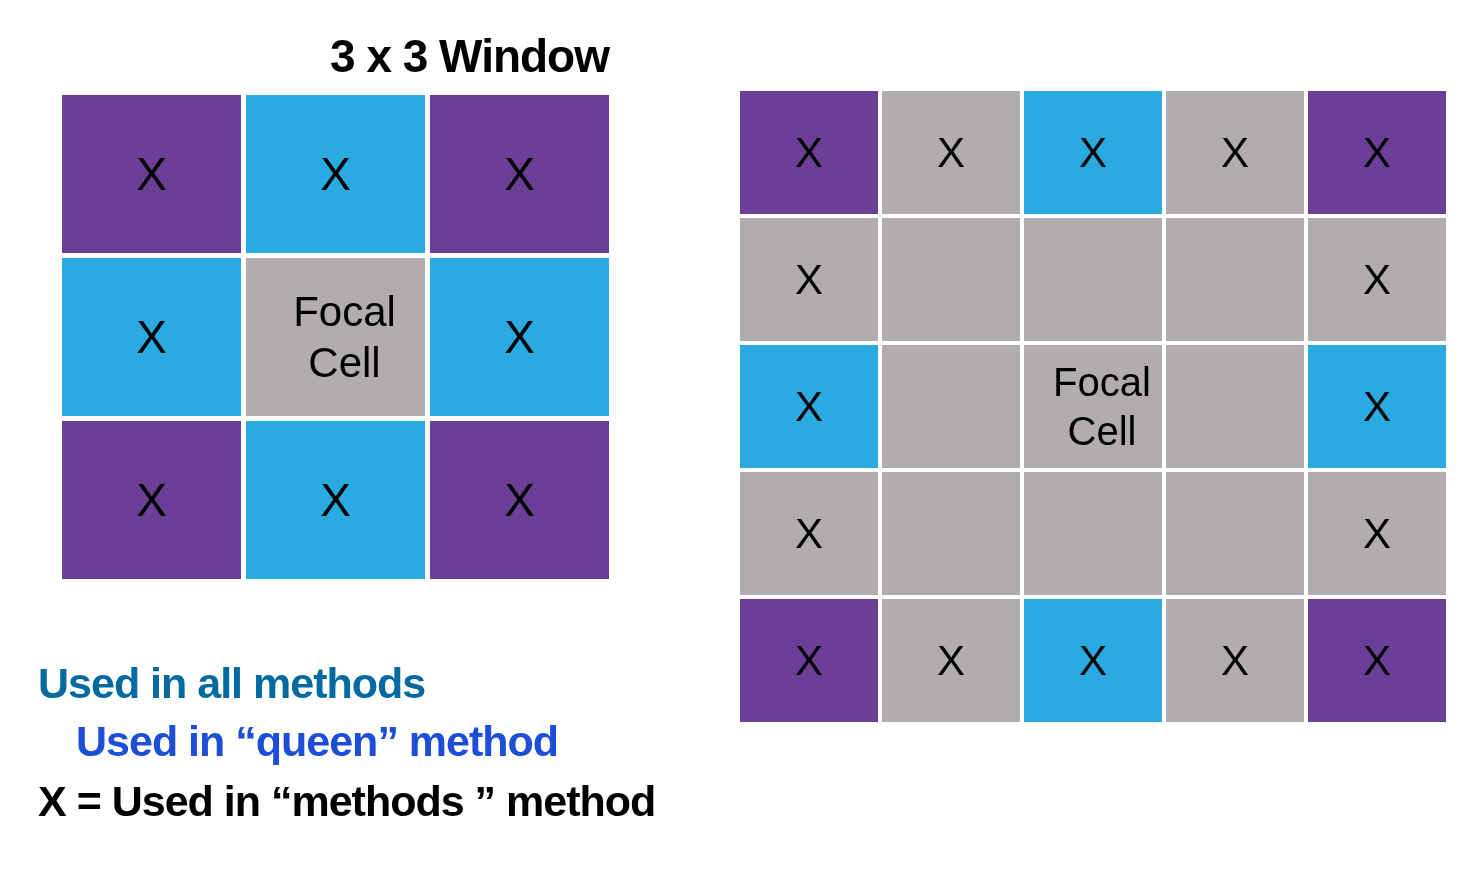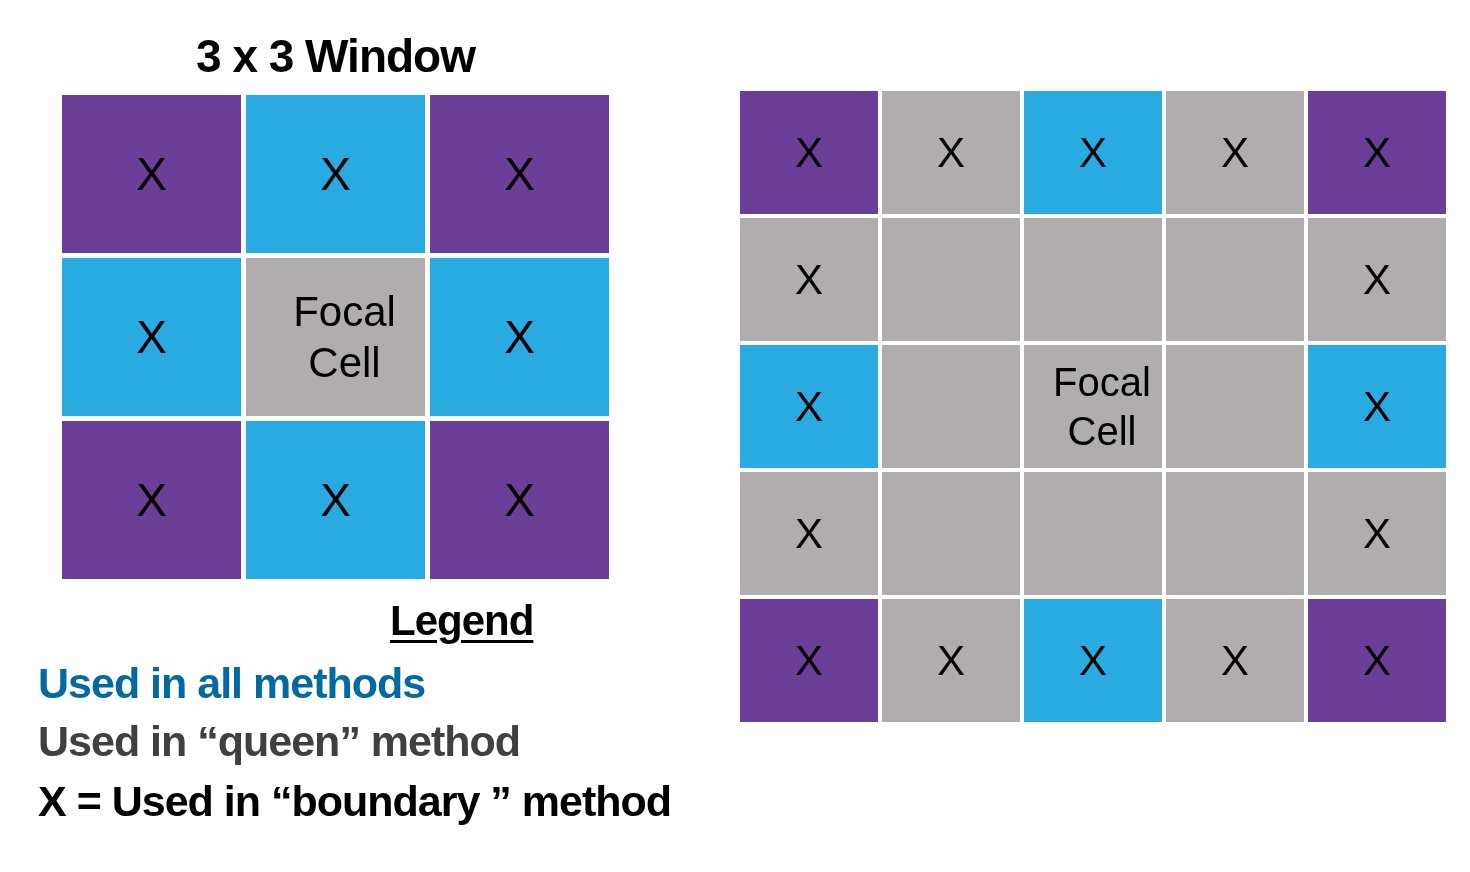--- a/index.html
+++ b/index.html
@@ -20,21 +20,21 @@
   
   .window-title {
     position: absolute;
     top: 33px;
     text-align: center;
     font-size: 46px;
     font-weight: bold;
     letter-spacing: -1px;
     line-height: 1;
   }
-  .title-3 { left: 62px;  width: 547px; }
+  .title-3 { left: 62px;  width: 547px; text-align: right; }
   .title-5 { left: 740px; width: 706px; }
 
   
   .grid {
     position: absolute;
     display: grid;
     background: #ffffff;
   }
   .grid-3 {
     left: 62px; top: 95px;
@@ -81,21 +81,21 @@
   .legend-item {
     position: absolute;
     left: 38px;
     font-size: 43px;
     font-weight: bold;
     letter-spacing: -1px;
     line-height: 1.1;
     white-space: nowrap;
   }
   .legend-item.item-0 { top: 660px; color: #0369a1; }
-  .legend-item.item-1 { top: 718px; color: #404040; }
+  .legend-item.item-1 { top: 718px; color: #1d4ed8; margin-left: 38px; }
   .legend-item.item-2 { top: 778px; color: #000000; }
 </style>
 </head>
 <body>
 
 <div class="canvas">
 
   <div class="window-title title-3">3 x 3 Window</div>
 
 
@@ -200,21 +200,20 @@
         <span>X</span>
       </div>
       <div class="cell gray">
         <span>X</span>
       </div>
       <div class="cell purple">
         <span>X</span>
       </div>
     </div>
 
-  <div class="legend-title">Legend</div>
 
   <div class="legend-item item-0">Used in all methods</div>
 
   <div class="legend-item item-1">Used in “queen” method</div>
 
-  <div class="legend-item item-2">X = Used in “boundary ” method</div>
+  <div class="legend-item item-2">X = Used in “methods ” method</div>
 
 </div>
 
 </body></html>

